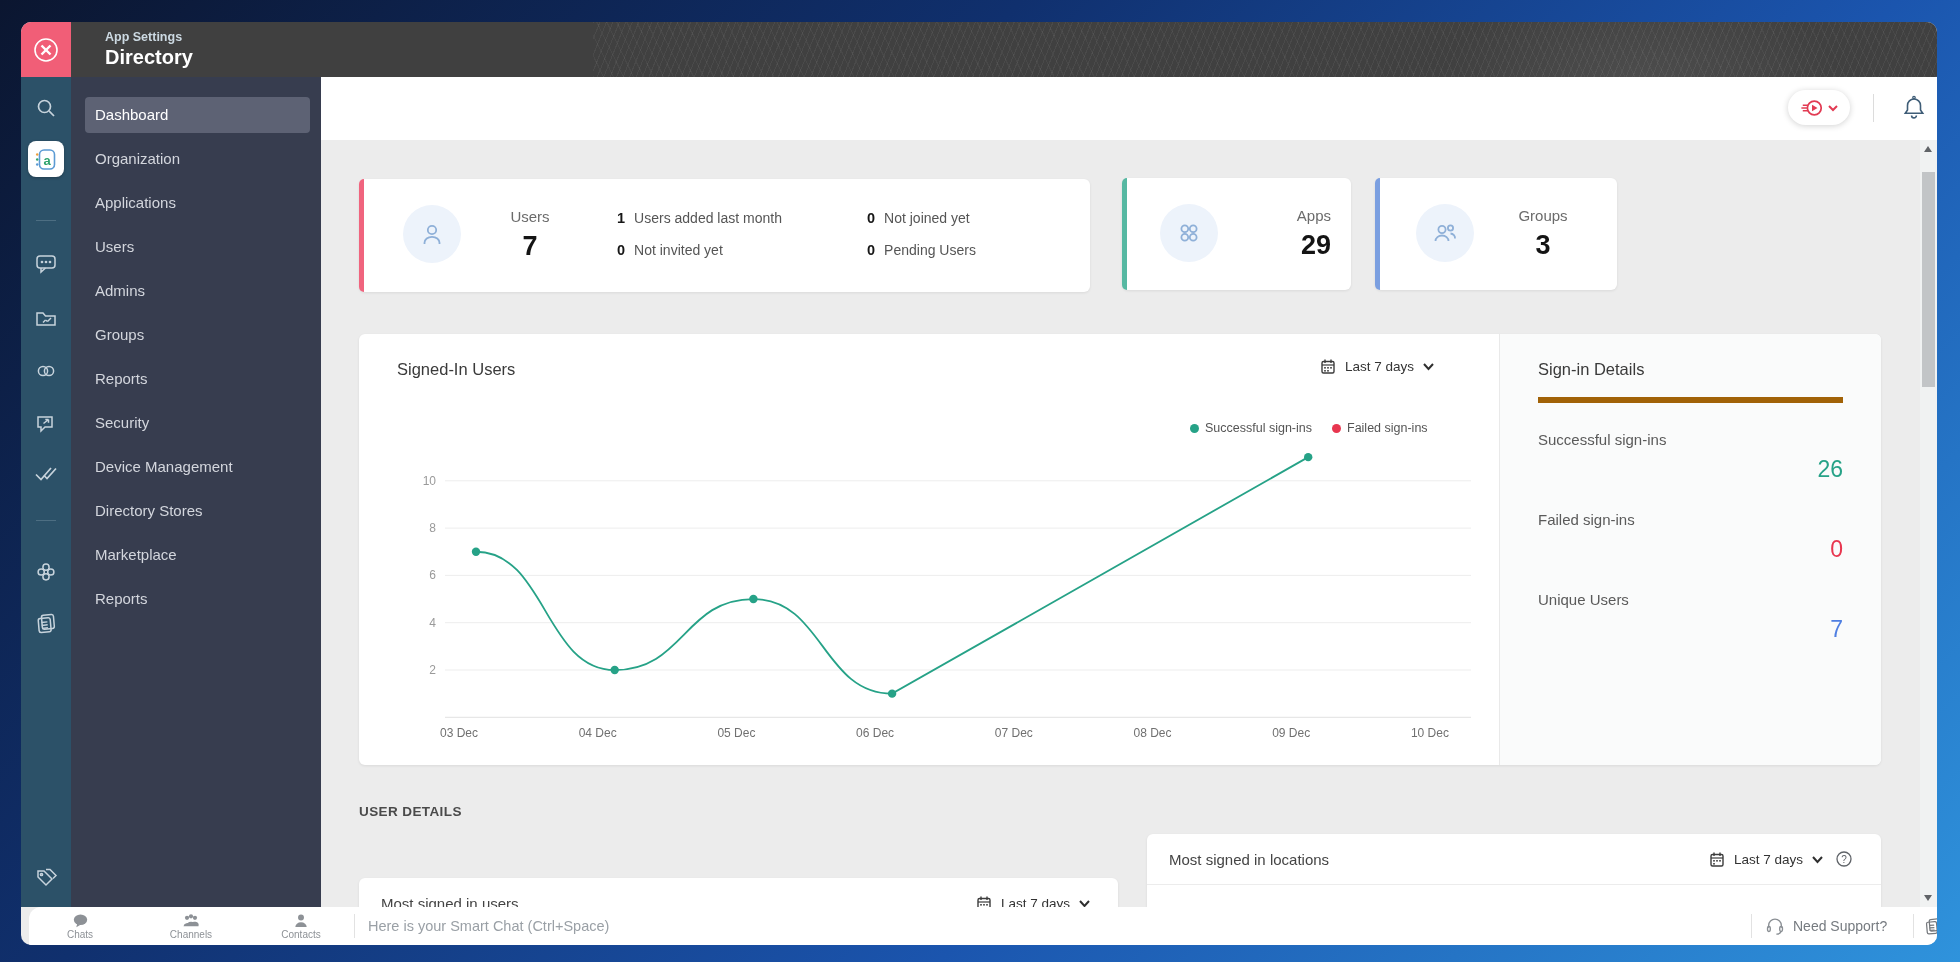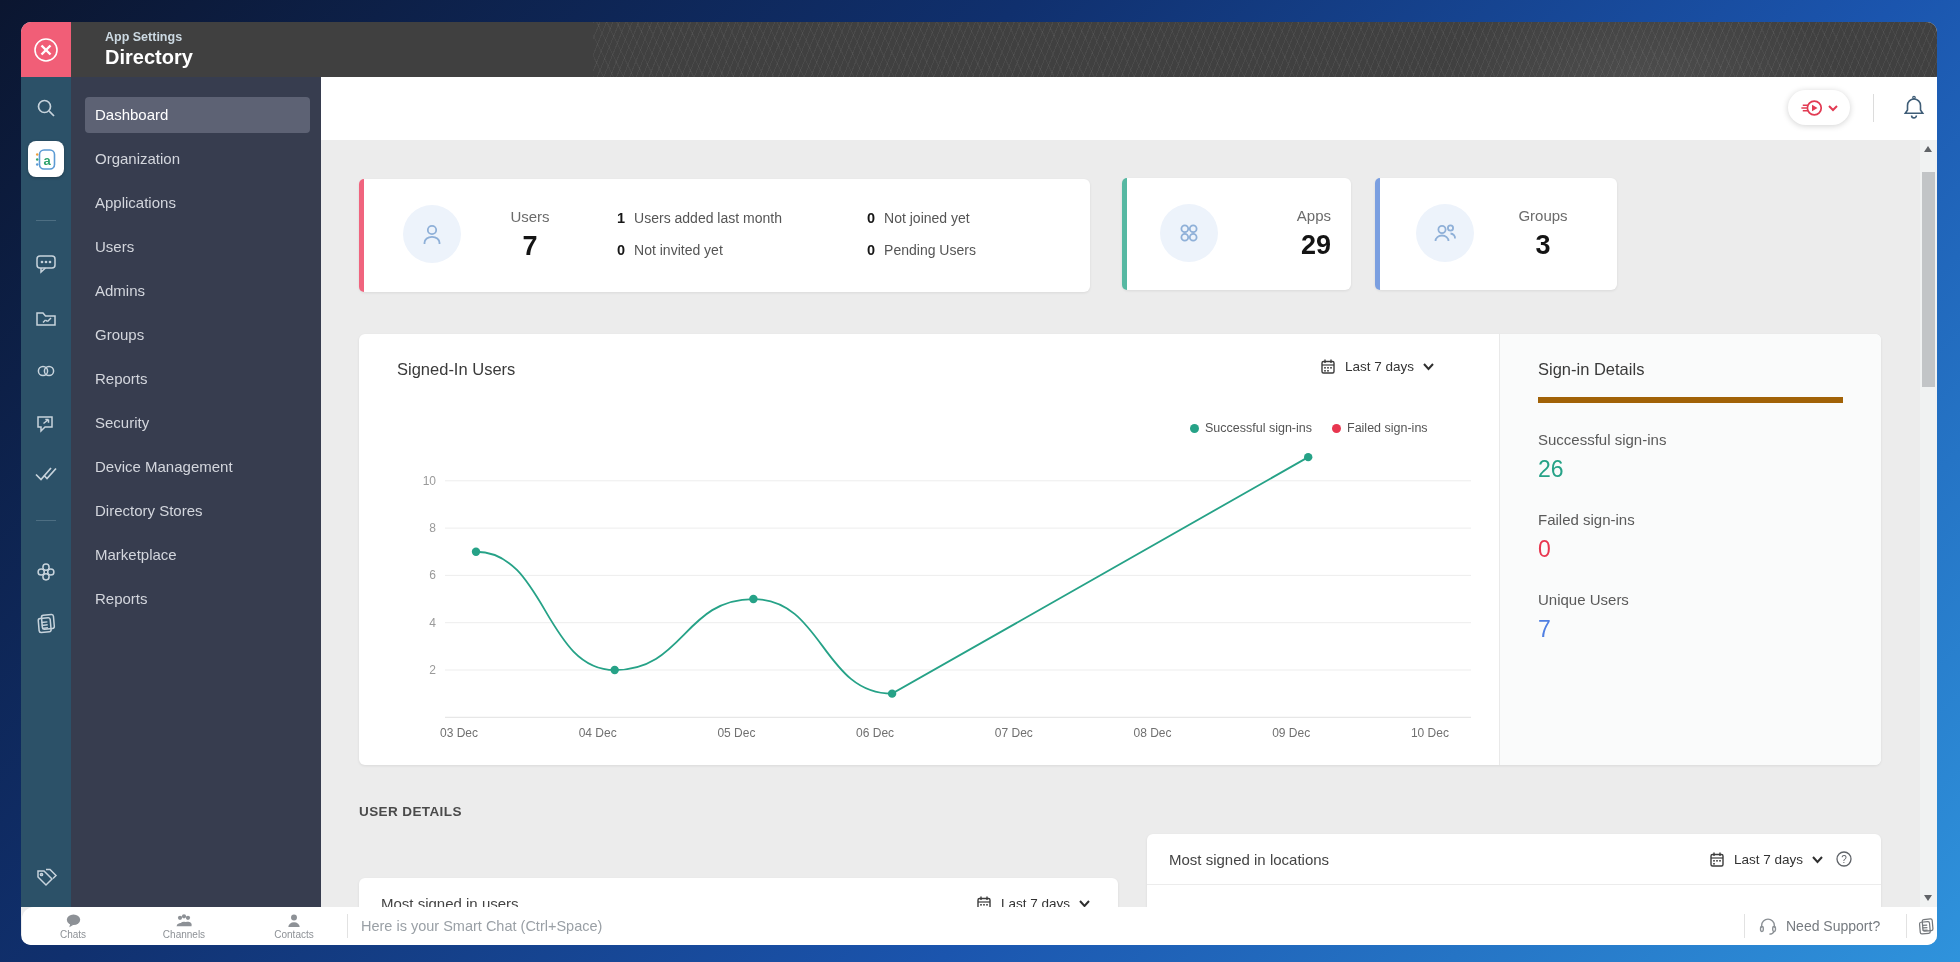--- a/index.html
+++ b/index.html
@@ -77,42 +77,42 @@
   .legend-item { display:flex; align-items:center; gap:6px; font-size:12.5px; color:#555; cursor:pointer; }
   .legend-dot { width:9px; height:9px; border-radius:50%; }
   .chart-svg { position:absolute; left:0; top:0; }
   svg text { font-family:"Liberation Sans", sans-serif; }
 
   .details-panel { position:absolute; left:1140px; top:0; width:382px; height:431px;
                    background:#fafbfb; border-left:1px solid #e9e9e9; border-radius:0 6px 6px 0; padding:26px 38px 0 38px; }
   .details-title { font-size:16.5px; color:#3a3a3a; padding-bottom:18px; border-bottom:6px solid #a16207; }
   .detail-row { margin-top:28px; }
   .detail-label { font-size:15px; color:#5a5a5a; }
-  .detail-value { font-size:23px; margin-top:8px; }
+  .detail-value { font-size:23px; margin-top:8px;text-align:right; }
   .v-green { color:#26a287; } .v-red { color:#e8364f; } .v-blue { color:#4f7fe2; }
 
   
   .section-title { position:absolute; left:38px; top:664px; font-size:13.5px; font-weight:bold; color:#4a4a4a; letter-spacing:.4px; }
   .ud-card { top:694px; height:120px; }
   .ud-card-1 { left:38px; width:759px;margin-top:44px; }
   .ud-card-2 { left:826px; width:734px; }
   .ud-head { height:51px; display:flex; align-items:center; justify-content:space-between;
              padding:0 28px 0 22px; border-bottom:1px solid #ececec; }
   .ud-title { font-size:15px; color:#444; }
   .ud-right { display:flex; align-items:center; gap:12px; }
 
   
   .scrollbar { left:1899px; top:118px; width:17px; height:767px; background:#f0f2f2; }
   .sb-arrow { position:absolute; left:4px; width:0; height:0; border-left:4.5px solid transparent; border-right:4.5px solid transparent; cursor:pointer; }
   .sb-up { top:6px; border-bottom:6px solid #606468; }
   .sb-down { bottom:6px; border-top:6px solid #606468; }
   .sb-thumb { position:absolute; left:2px; top:32px; width:13px; height:215px; background:#c2c5c7; cursor:pointer; }
 
   
-  .chatbar { left:1px; top:885px; width:1916px; height:38px; background:#ffffff; border-radius:12px 0 0 0;padding-left:36px; }
+  .chatbar { left:8px; top:885px; width:1916px; height:38px; background:#ffffff; border-radius:12px 0 0 0;padding-left:36px; }
   .chat-tab { position:absolute; top:2px; width:70px; height:34px; display:flex; flex-direction:column; align-items:center; justify-content:center; gap:1px; cursor:pointer; }
   .chat-tab span { font-size:10px; color:#8d9196; }
   .cb-divider { position:absolute; top:7px; width:1px; height:24px; background:#e2e2e2; }
   .chat-input { position:absolute; left:339px; top:4px; width:1370px; height:30px; border:none; outline:none;
                 font-size:14.5px; color:#333; font-family:"Liberation Sans",sans-serif; background:transparent; }
   .chat-input::placeholder { color:#9aa0a6; }
   .support-btn { position:absolute; left:1736px; top:5px; height:28px; display:flex; align-items:center; gap:8px;
                  font-size:14px; color:#767b80; cursor:pointer; }
   .copy-btn { position:absolute; left:1892px; top:7px; width:24px; height:24px; display:flex; align-items:center; justify-content:center; cursor:pointer; }
 </style>

